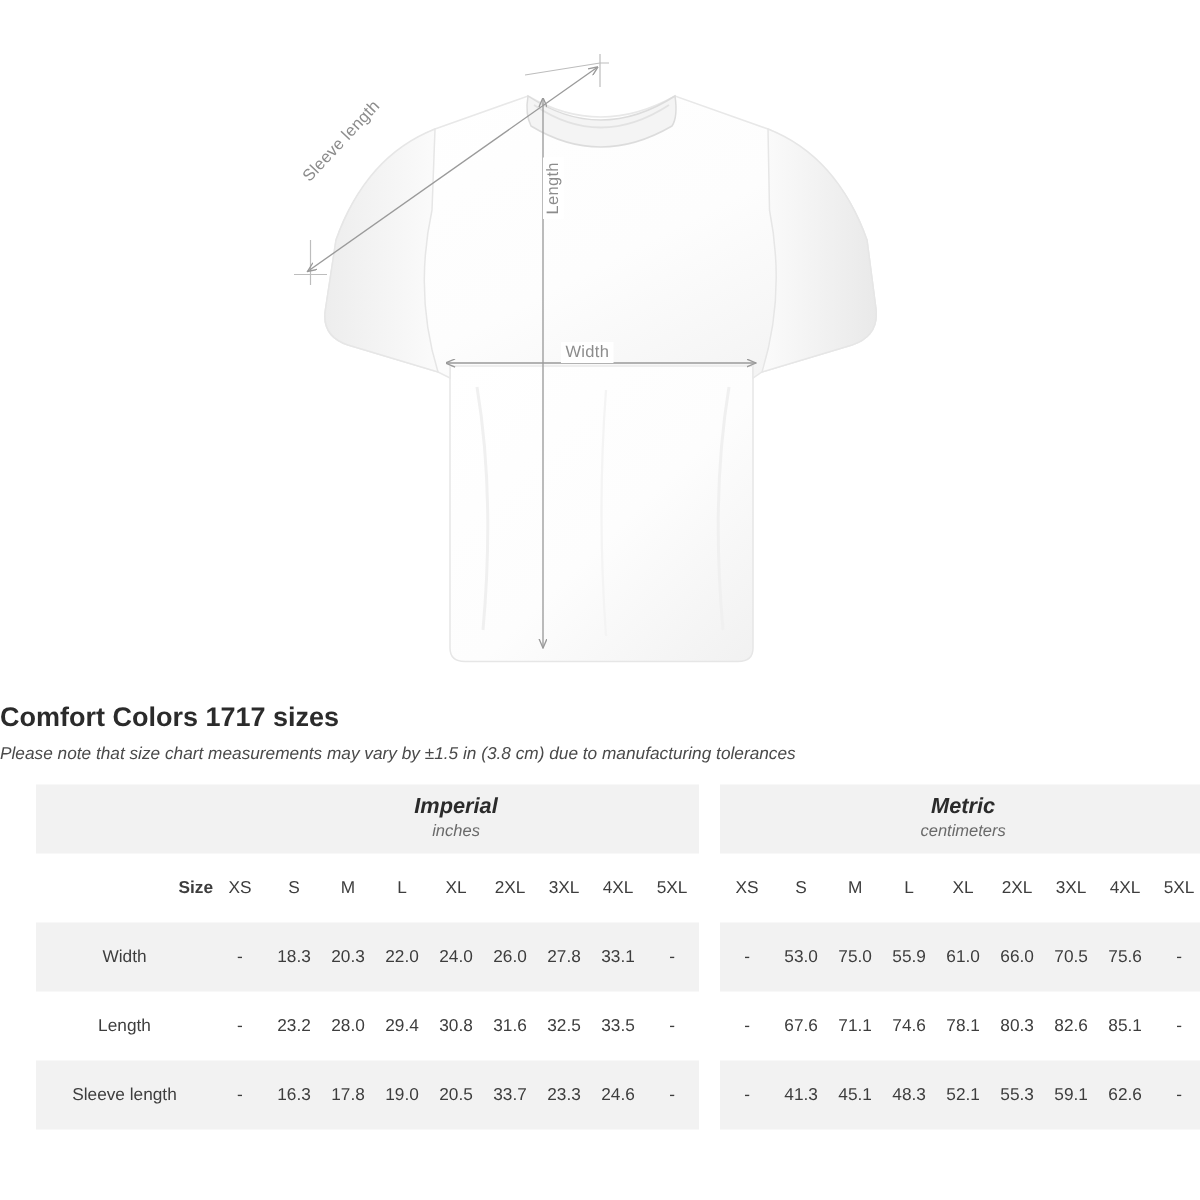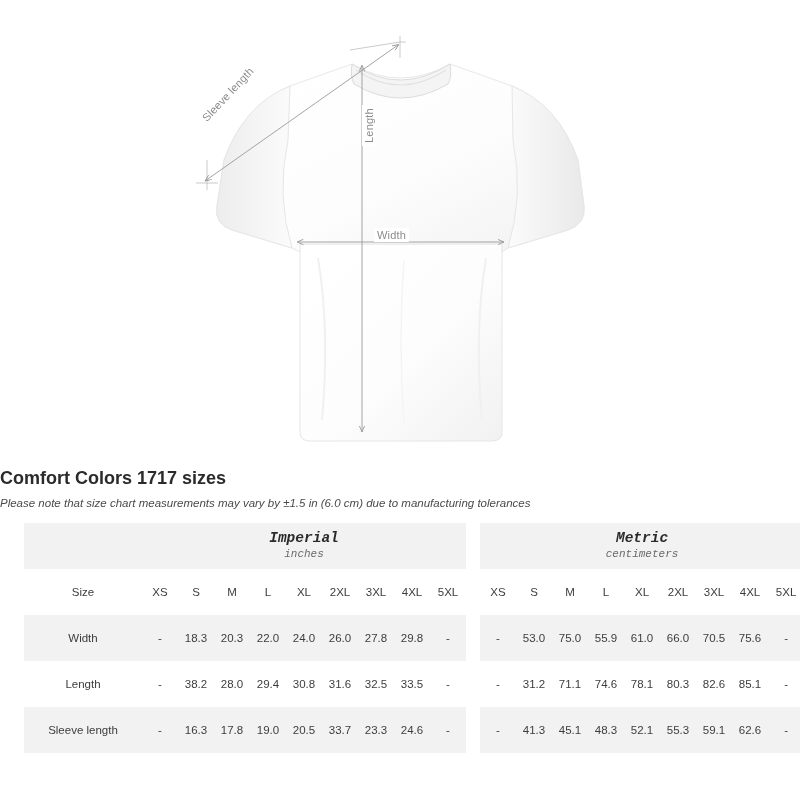--- a/index.html
+++ b/index.html
@@ -92,42 +92,42 @@
     font-size: 11.5px;
     font-weight: normal;
     color: #3d3d3d;
     padding: 0;
     height: 46px;
     vertical-align: middle;
   }
   .unit-head td {
     height: 52px;
     background: #f2f2f2;
-    font-family: Liberation Mono, monospace;
   }
   .unit-title {
     font-size: 14.5px;
     font-style: italic;
     font-weight: bold;
     color: #2b2b2b;
     line-height: 1.15;
   }
   .unit-sub {
     font-size: 11px;
     font-style: italic;
     color: #6a6a6a;
     line-height: 1.4;
   }
   .row-head td {
     height: 42px;
     font-size: 11.5px;
     color: #3d3d3d;
   }
   .row-head td.rowlabel {
-    font-weight: normal;
+    font-weight: bold;
+    text-align: right;
   }
   .rowlabel {
     font-weight: bold;
     font-size: 11.5px;
     color: #3d3d3d;
     width: 118px;
   }
   .band {
     background: #f2f2f2;
   }
@@ -220,21 +220,21 @@
       <line x1="298" y1="242" x2="504" y2="242" stroke="#9a9a9a" stroke-width="0.9" marker-start="url(#arrowStart)" marker-end="url(#arrowEnd)"></line>
     </svg>
 
     <span class="dim-label label-sleeve">Sleeve length</span>
     <span class="dim-label label-length">Length</span>
     <span class="dim-label label-width">Width</span>
   </div>
 
   <div class="title-block">
     <h1 class="chart-title">Comfort Colors 1717 sizes</h1>
-    <p class="chart-note">Please note that size chart measurements may vary by ±1.5 in (6.0 cm) due to manufacturing tolerances</p>
+    <p class="chart-note">Please note that size chart measurements may vary by ±1.5 in (3.8 cm) due to manufacturing tolerances</p>
   </div>
 
   <div class="table-wrap">
     <table class="size-table">
       <colgroup>
         <col style="width:118px">
         <col span="9" style="width:36px">
         <col style="width:14px">
         <col span="9" style="width:36px">
       </colgroup>
@@ -278,48 +278,48 @@
 
         <tr>
           <td class="rowlabel band">Width</td>
           <td class="cell band">-</td>
           <td class="cell band">18.3</td>
           <td class="cell band">20.3</td>
           <td class="cell band">22.0</td>
           <td class="cell band">24.0</td>
           <td class="cell band">26.0</td>
           <td class="cell band">27.8</td>
-          <td class="cell band">29.8</td>
+          <td class="cell band">33.1</td>
           <td class="cell band">-</td>
           <td class="gap"></td>
           <td class="cell band">-</td>
           <td class="cell band">53.0</td>
           <td class="cell band">75.0</td>
           <td class="cell band">55.9</td>
           <td class="cell band">61.0</td>
           <td class="cell band">66.0</td>
           <td class="cell band">70.5</td>
           <td class="cell band">75.6</td>
           <td class="cell band">-</td>
         </tr>
 
         <tr>
           <td class="rowlabel">Length</td>
           <td class="cell">-</td>
-          <td class="cell">38.2</td>
+          <td class="cell">23.2</td>
           <td class="cell">28.0</td>
           <td class="cell">29.4</td>
           <td class="cell">30.8</td>
           <td class="cell">31.6</td>
           <td class="cell">32.5</td>
           <td class="cell">33.5</td>
           <td class="cell">-</td>
           <td class="gap"></td>
           <td class="cell">-</td>
-          <td class="cell">31.2</td>
+          <td class="cell">67.6</td>
           <td class="cell">71.1</td>
           <td class="cell">74.6</td>
           <td class="cell">78.1</td>
           <td class="cell">80.3</td>
           <td class="cell">82.6</td>
           <td class="cell">85.1</td>
           <td class="cell">-</td>
         </tr>
 
         <tr>

